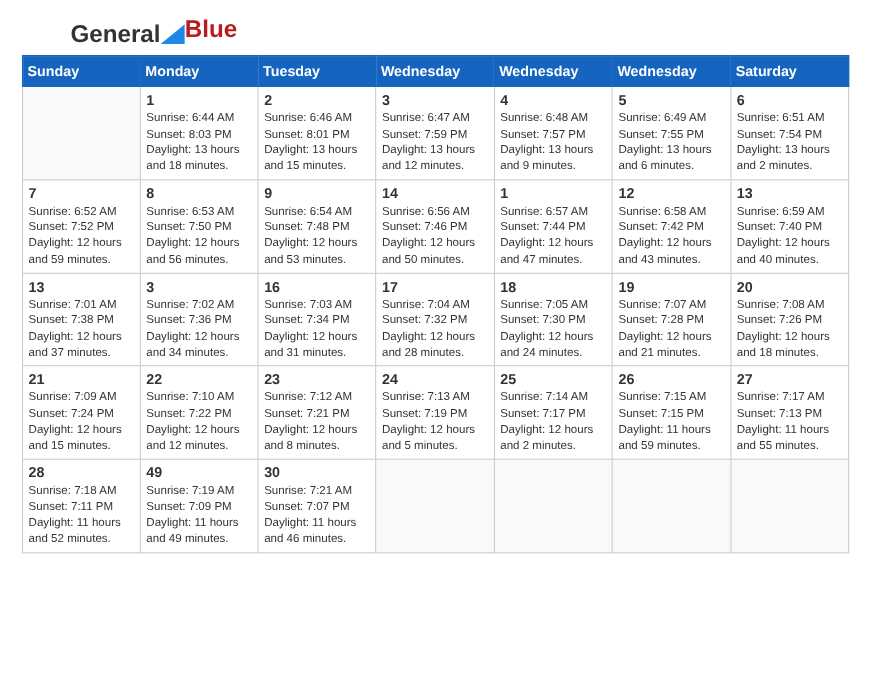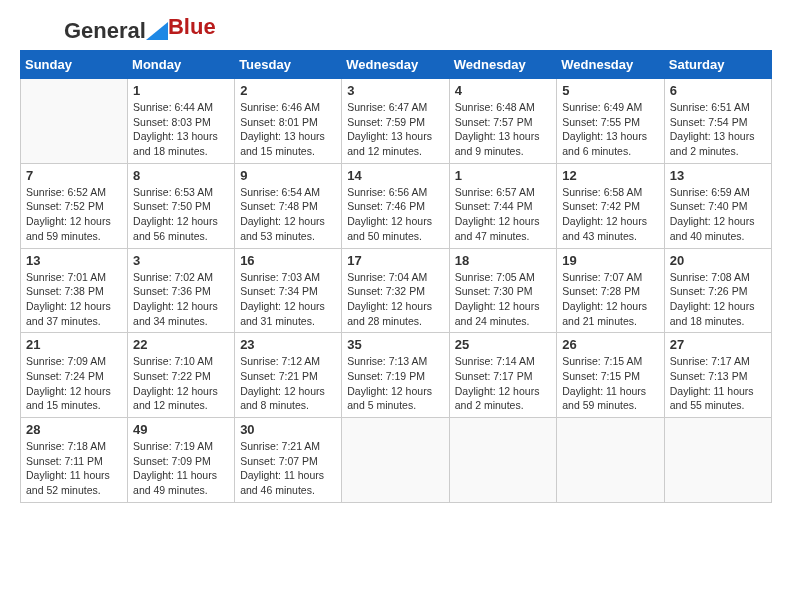--- a/index.html
+++ b/index.html
@@ -206,21 +206,21 @@
           </td>
           <td>
             <span class="day-number">22</span>
             <div class="day-info">Sunrise: 7:10 AM<br>Sunset: 7:22 PM<br>Daylight: 12 hours and 12 minutes.</div>
           </td>
           <td>
             <span class="day-number">23</span>
             <div class="day-info">Sunrise: 7:12 AM<br>Sunset: 7:21 PM<br>Daylight: 12 hours and 8 minutes.</div>
           </td>
           <td>
-            <span class="day-number">35</span>
+            <span class="day-number">24</span>
             <div class="day-info">Sunrise: 7:13 AM<br>Sunset: 7:19 PM<br>Daylight: 12 hours and 5 minutes.</div>
           </td>
           <td>
             <span class="day-number">25</span>
             <div class="day-info">Sunrise: 7:14 AM<br>Sunset: 7:17 PM<br>Daylight: 12 hours and 2 minutes.</div>
           </td>
           <td>
             <span class="day-number">26</span>
             <div class="day-info">Sunrise: 7:15 AM<br>Sunset: 7:15 PM<br>Daylight: 11 hours and 59 minutes.</div>
           </td>

